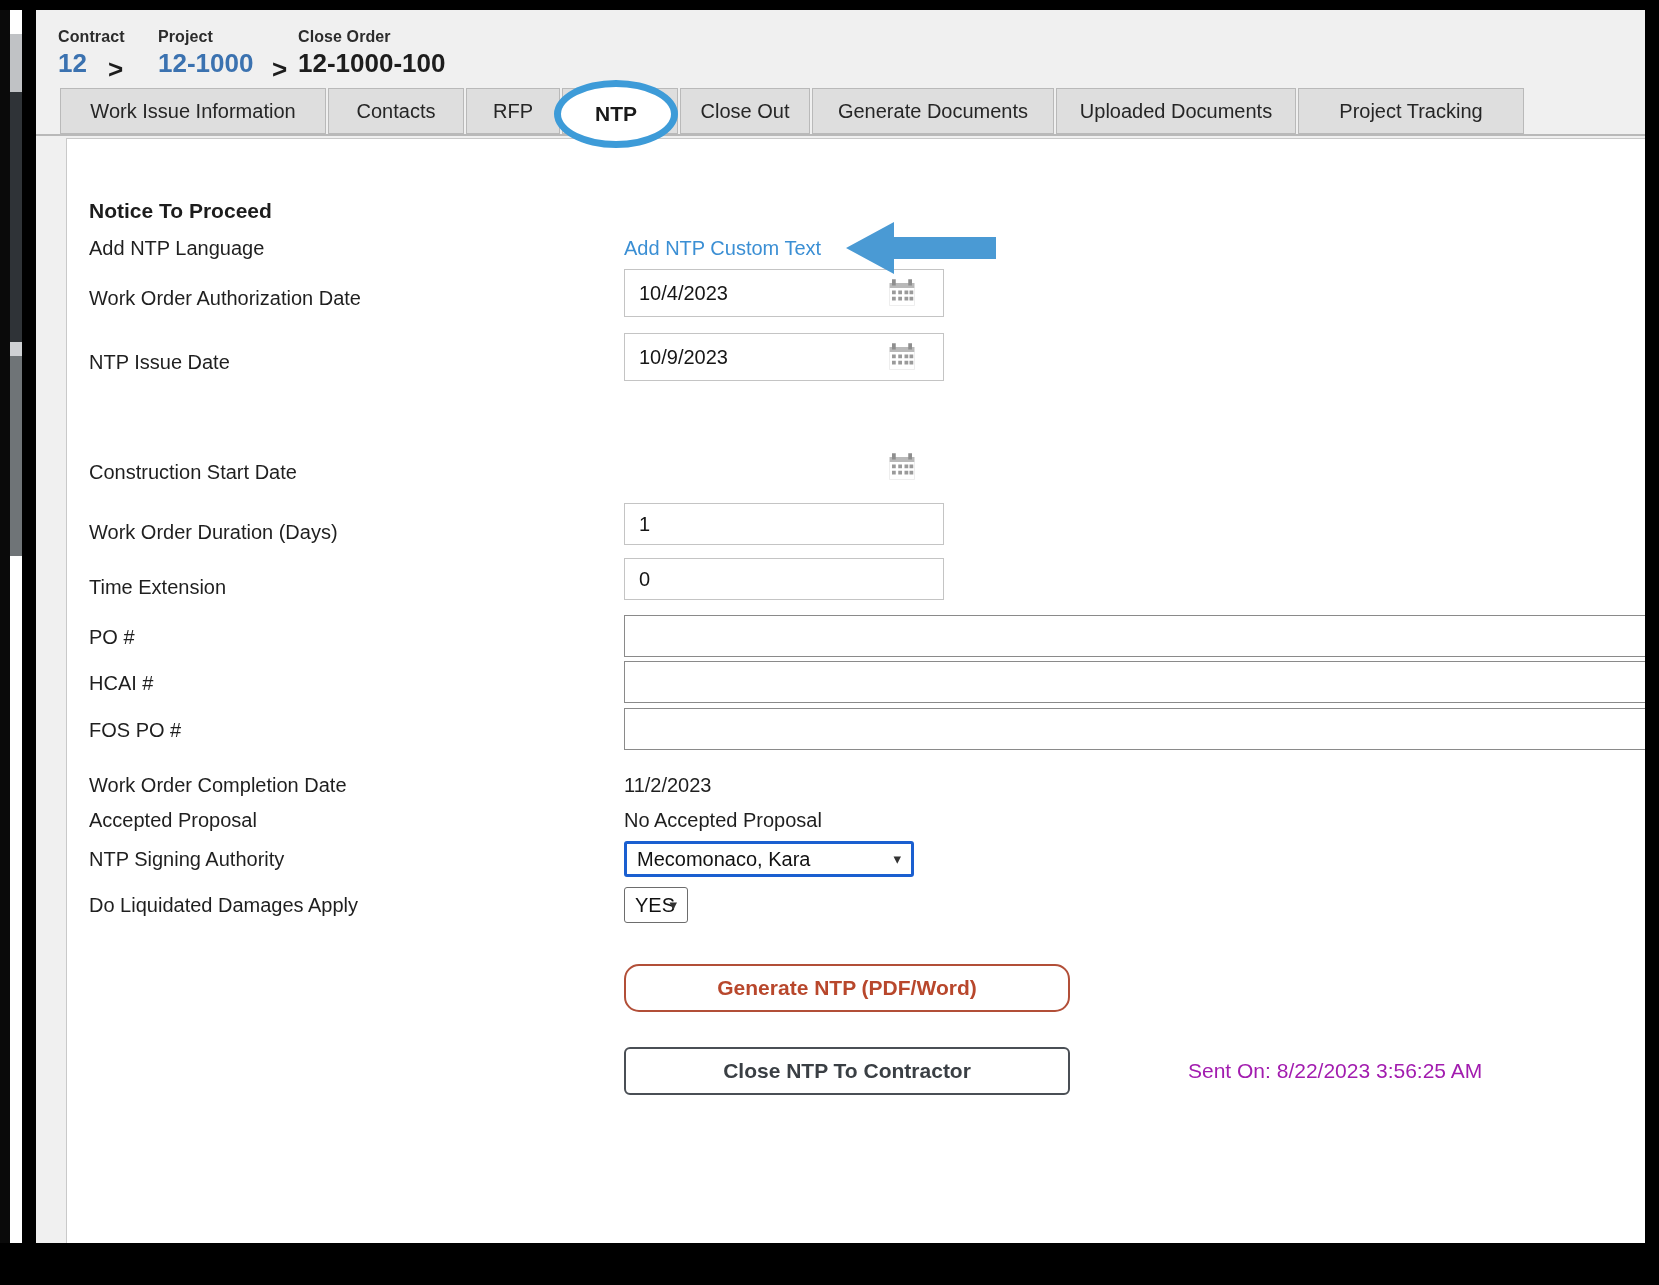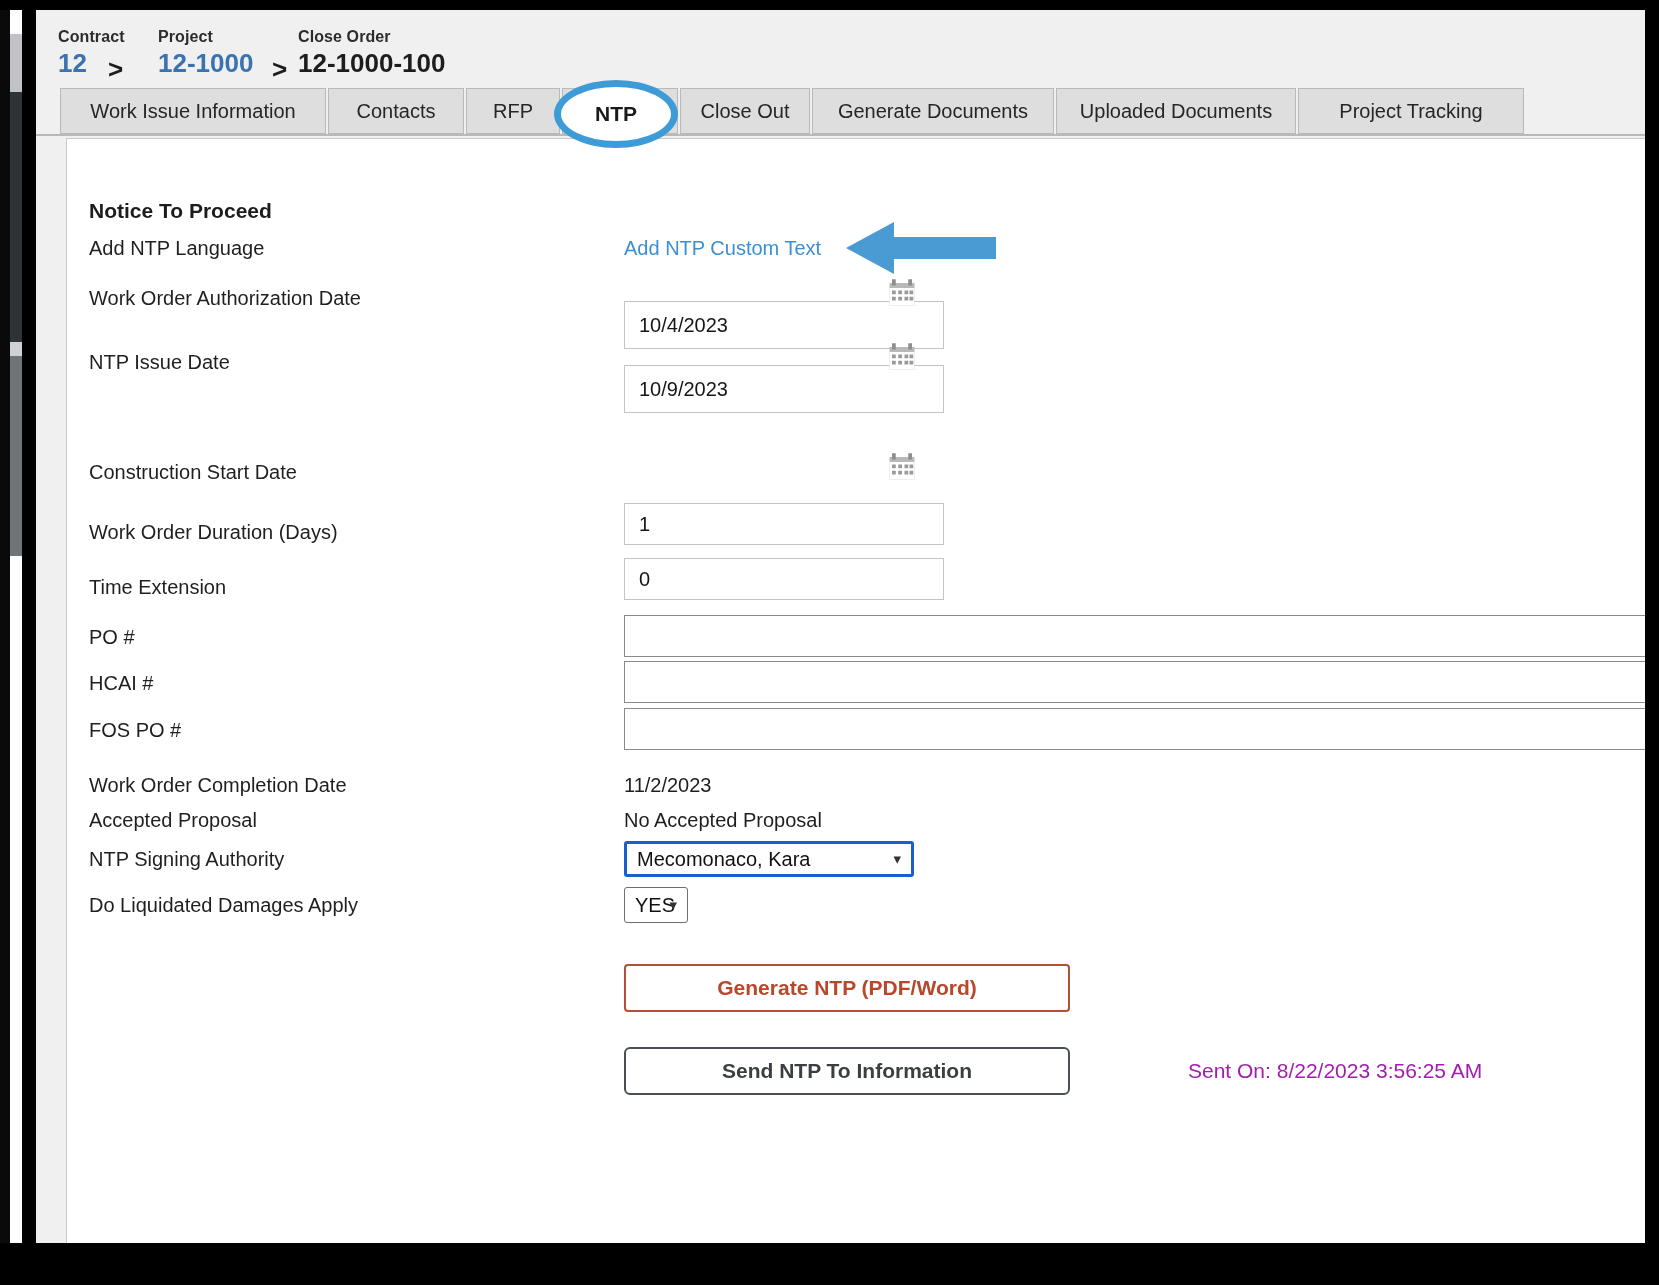--- a/index.html
+++ b/index.html
@@ -115,21 +115,21 @@
 
   
   .inp {
     position:absolute;
     background:#fff;
     border:1px solid #c4c4c4;
     font-size:20px; color:#161616;
     padding:0 14px;
     font-family:"Liberation Sans", sans-serif;
   }
-  .inp-date { left:557px; width:320px; height:48px; line-height:46px;margin-top:32px; }
+  .inp-date { left:557px; width:320px; height:48px; line-height:46px; }
   .inp-num  { left:557px; width:320px; height:42px; line-height:40px; }
   .inp-wide { left:557px; width:1090px; height:42px; border-color:#8a8a8a; }
 
   .cal {
     position:absolute;
     width:30px; height:30px;
     pointer-events:none;
   }
 
   
@@ -150,21 +150,21 @@
     border:1px solid #6d6d6d; border-radius:3px;
   }
   .chev { position:absolute; right:10px; font-size:15px; color:#333; }
 
   
   .btn-outline-red {
     position:absolute; left:557px;
     width:446px; height:48px;
     background:#fff;
     border:2px solid #b24f38;
-    border-radius:4px;
+    border-radius:15px;
     color:#b8472c; font-size:21px; font-weight:bold;
     display:flex; align-items:center; justify-content:center;
     cursor:pointer;
   }
   .btn-outline-dark {
     position:absolute; left:557px;
     width:446px; height:48px;
     background:#fff;
     border:2px solid #4a4f55;
     border-radius:6px;
@@ -312,21 +312,21 @@
       </div>
 
       <div class="lbl" style="top:755px;">Do Liquidated Damages Apply</div>
       <div class="sel sel-yes" style="top:748px;">
         <span>YES</span>
         <span class="chev">▾</span>
       </div>
 
       <div class="btn-outline-red" style="top:825px;">Generate NTP (PDF/Word)</div>
 
-      <div class="btn-outline-dark" style="top:908px;">Send NTP To Information</div>
+      <div class="btn-outline-dark" style="top:908px;">Close NTP To Contractor</div>
       <div class="sent-on" style="top:920px;">Sent On: 8/22/2023 3:56:25 AM</div>
 
     </div>
 
     <svg class="arrow" width="150" height="60" viewBox="0 0 150 60">
       <polygon points="0,30 48,4 48,19 150,19 150,41 48,41 48,56" fill="#4a9ad4"></polygon>
     </svg>
 
   </div>
 

